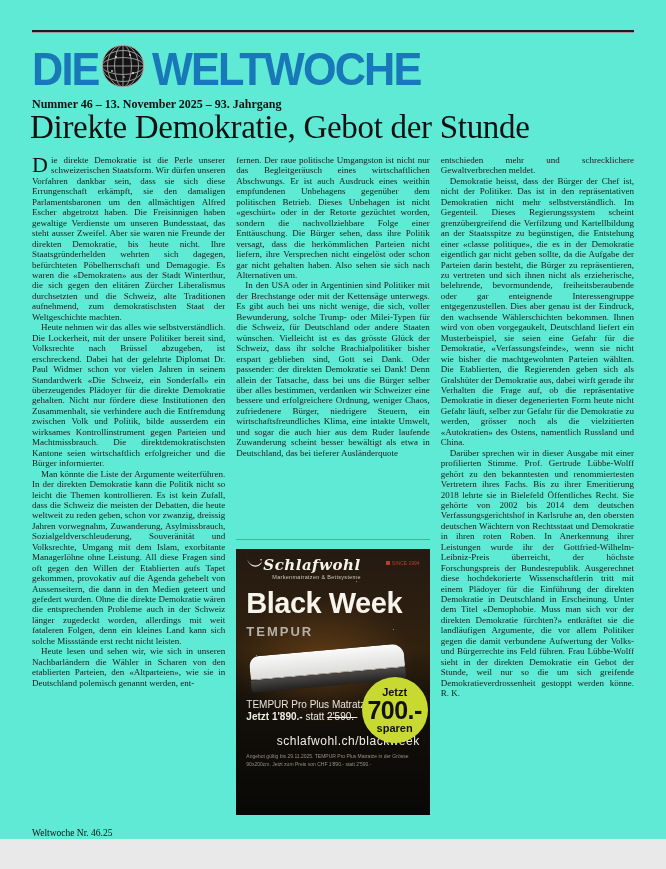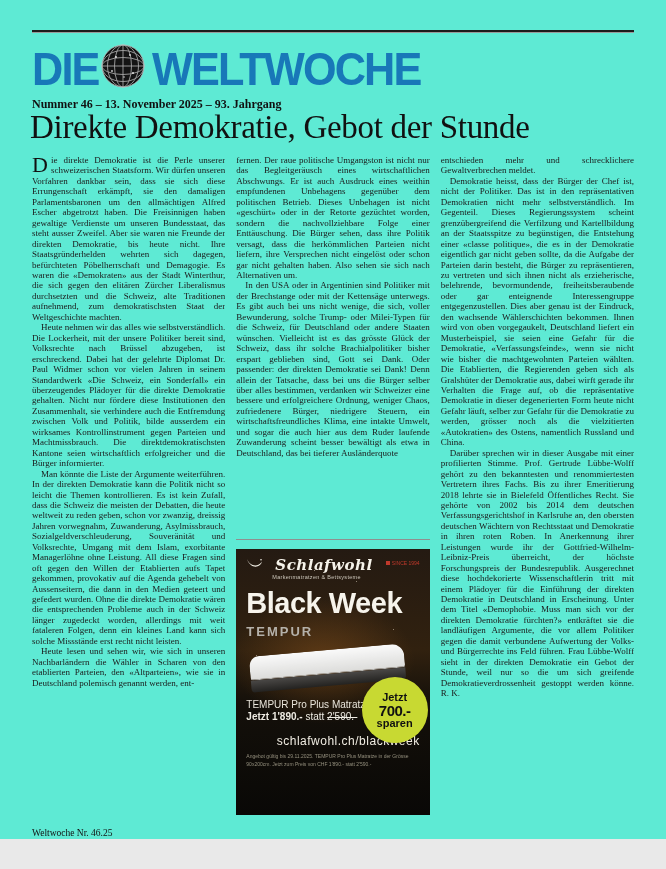--- a/index.html
+++ b/index.html
@@ -46,21 +46,21 @@
   .ad {
     position:relative; height:266px; overflow:hidden; text-align:left;
     font-family:"Liberation Sans", sans-serif;
     background:
       radial-gradient(130px 90px at 45% 42%, rgba(150,90,30,0.45), rgba(0,0,0,0) 70%),
       linear-gradient(180deg, #241a12 0%, #31210f 38%, #14100a 58%, #090806 100%);
     padding:9px 10px; color:#f3efe6;
   }
   .ad-star { position:absolute; width:1px; height:1px; background:#cfc6b4; border-radius:50%; opacity:.8; }
   .ad-head { display:flex; align-items:flex-start; }
-  .ad-brand-block { display:flex; align-items:center; gap:12px; }
+  .ad-brand-block { display:flex; align-items:center; gap:0; }
   .ad-brand {
     font-family:"DejaVu Serif", serif; font-style:italic; font-weight:bold;
     font-size:15px; color:#f6f3ea; letter-spacing:0.5px;
   }
   .ad-since { margin-left:auto; font-size:5px; color:#c0392b; display:flex; align-items:center; gap:2px; }
   .since-mark { width:4px; height:4px; background:#c0392b; display:inline-block; }
   .ad-tagline { font-size:5.5px; color:#cdc7bb; margin:1px 0 6px 26px; letter-spacing:0.3px; }
   .ad-title { font-size:29px; font-weight:800; line-height:1.02; color:#f7f4ec; letter-spacing:-0.5px; }
   .ad-tempur { margin-top:9px; font-size:13px; font-weight:800; letter-spacing:2px; color:#b5b1aa; }
   .mattress-zone { position:relative; height:58px; margin-top:2px; }
@@ -75,21 +75,21 @@
     height:12px; background:linear-gradient(180deg,#4a4846,#27262.4,#232220);
     background:linear-gradient(180deg,#4a4846,#232220);
     border-radius:0 0 4px 4px;
   }
   .ad-badge {
     position:absolute; right:2px; top:128px; width:66px; height:66px; border-radius:50%;
     display:flex; flex-direction:column; align-items:center; justify-content:center;
     color:#111; text-align:center; line-height:1; z-index:3;
   }
   .badge-l1 { font-size:11px; font-weight:800; }
-  .badge-l2 { font-size:15px; font-weight:800; letter-spacing:-0.5px; }
+  .badge-l2 { font-size:25px; font-weight:800; letter-spacing:-0.5px; }
   .badge-l3 { font-size:11px; font-weight:800; }
   .ad-product { font-size:10px; color:#e8e4da; margin-top:2px; }
   .ad-price { font-size:10px; color:#efece3; margin-top:2px; }
   .ad-price .b { font-weight:800; }
   .ad-price .strike { text-decoration:line-through; }
   .ad-url { margin-top:13px; font-size:12px; color:#f0ece2; letter-spacing:0.5px;text-align:right; }
   .ad-fine { margin-top:7px; font-size:5px; line-height:1.55; color:#95907e; max-width:170px; }
   
   .footer { position:absolute; left:32px; top:828px; }
   .footer-issue { font-size:9.5px; color:#111; }

